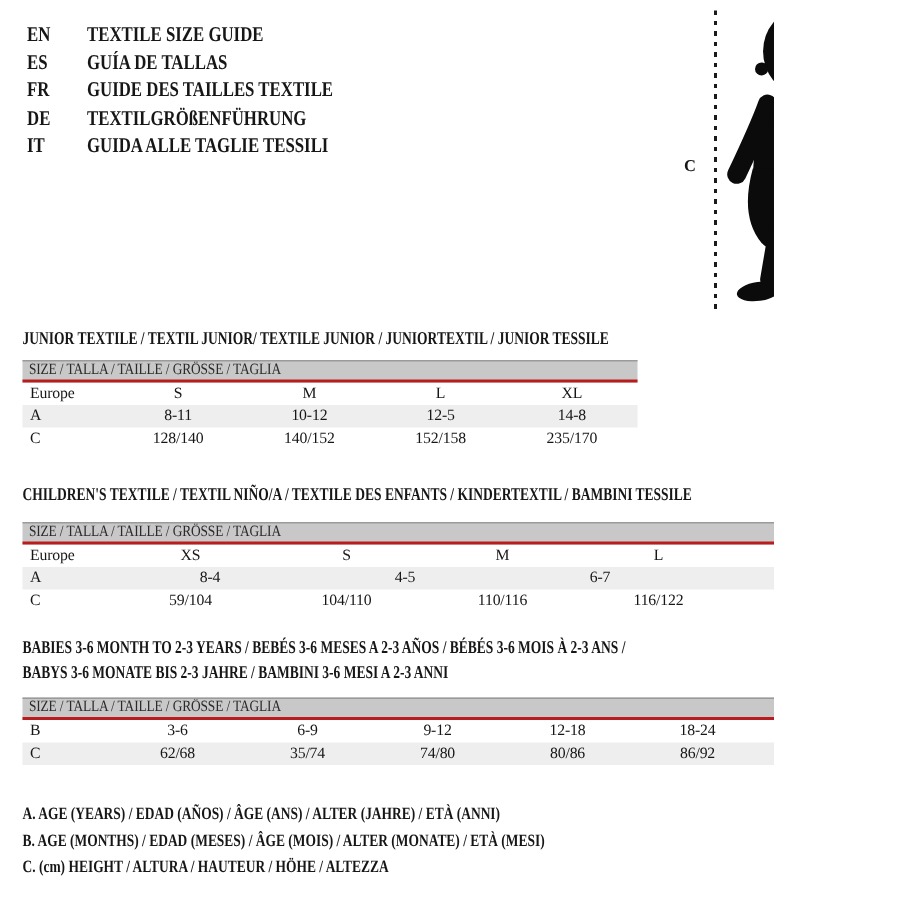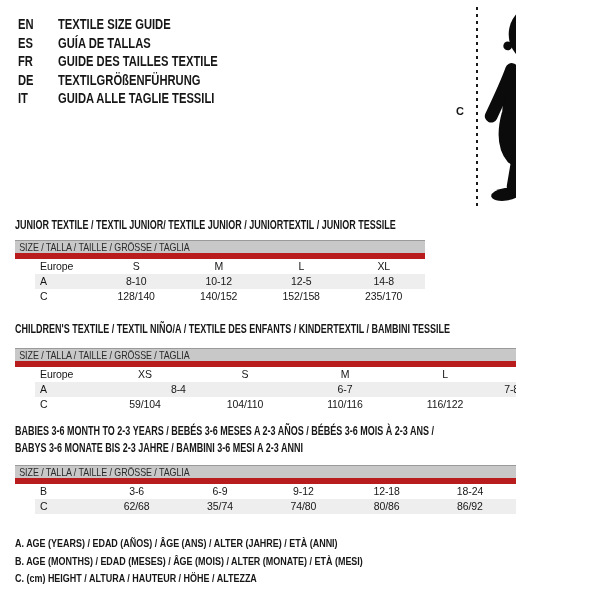--- a/index.html
+++ b/index.html
@@ -1,19 +1,19 @@
 <!DOCTYPE html>
 <html><head>
 <meta charset="utf-8">
 <style>
   html,body { margin:0; padding:0; background:#ffffff; }
   .page {
     position:relative; width:516px; height:600px; overflow:hidden;
     background:#ffffff; color:#161616;
-    font-family:Liberation Sans, sans-serif;
+    font-family:Liberation Serif, serif;
   }
 
   
   .lang-block {
     position:absolute; left:18px; top:15px;
     font-weight:bold; font-size:14px; line-height:18.5px;
     transform:scaleX(0.8); transform-origin:0 0; white-space:nowrap;
   }
   .lang-row { display:flex; }
   .lang-code { width:50px; flex:0 0 50px; }
@@ -40,25 +40,25 @@
   .t-child   { top:321px; }
   .t-babies  { top:423px; }
 
   
   .size-table { position:absolute; left:15px; font-size:10.5px; letter-spacing:-0.1px; }
   .tbl-junior { top:240px; width:410px; }
   .tbl-child  { top:348px; width:580px; }
   .tbl-babies { top:465px; width:580px; }
   .size-bar {
     height:12px; line-height:12px; background:#c8c8c8;
-    border-top:1px solid #9a9a9a; border-bottom:6px solid #b91c1c;
+    border-top:1px solid #9a9a9a; border-bottom:2px solid #b91c1c;
     color:#2a2a2a; white-space:nowrap; overflow:hidden;
   }
   .bar-text { display:inline-block; padding-left:5px; transform:scaleX(0.85); transform-origin:0 0; }
-  .trow { display:flex; height:15px; line-height:15px;margin-left:20px; }
+  .trow { display:flex; height:15px; line-height:15px; }
   .trow.shaded { background:#eeeeee; }
   .lbl { flex:0 0 60px; width:60px; padding-left:5px; box-sizing:border-box; }
   .cell { flex:1 1 0; text-align:center; }
 
   
   .notes {
     position:absolute; left:15px; top:535px;
     font-weight:bold; font-size:11.5px; line-height:17.5px;
     transform:scaleX(0.78); transform-origin:0 0; white-space:nowrap;
   }
@@ -119,21 +119,21 @@
     </div>
     <div class="trow">
       <span class="lbl">Europe</span>
       <span class="cell">S</span>
       <span class="cell">M</span>
       <span class="cell">L</span>
       <span class="cell">XL</span>
     </div>
     <div class="trow shaded">
       <span class="lbl">A</span>
-      <span class="cell">8-10</span>
+      <span class="cell">8-11</span>
       <span class="cell">10-12</span>
       <span class="cell">12-5</span>
       <span class="cell">14-8</span>
     </div>
     <div class="trow">
       <span class="lbl">C</span>
       <span class="cell">128/140</span>
       <span class="cell">140/152</span>
       <span class="cell">152/158</span>
       <span class="cell">235/170</span>
@@ -149,20 +149,21 @@
       <span class="lbl">Europe</span>
       <span class="cell">XS</span>
       <span class="cell">S</span>
       <span class="cell">M</span>
       <span class="cell">L</span>
       <span class="cell">XL</span>
     </div>
     <div class="trow shaded">
       <span class="lbl">A</span>
       <span class="cell">8-4</span>
+      <span class="cell">4-5</span>
       <span class="cell">6-7</span>
       <span class="cell">7-8</span>
     </div>
     <div class="trow">
       <span class="lbl">C</span>
       <span class="cell">59/104</span>
       <span class="cell">104/110</span>
       <span class="cell">110/116</span>
       <span class="cell">116/122</span>
       <span class="cell">122/128</span>

